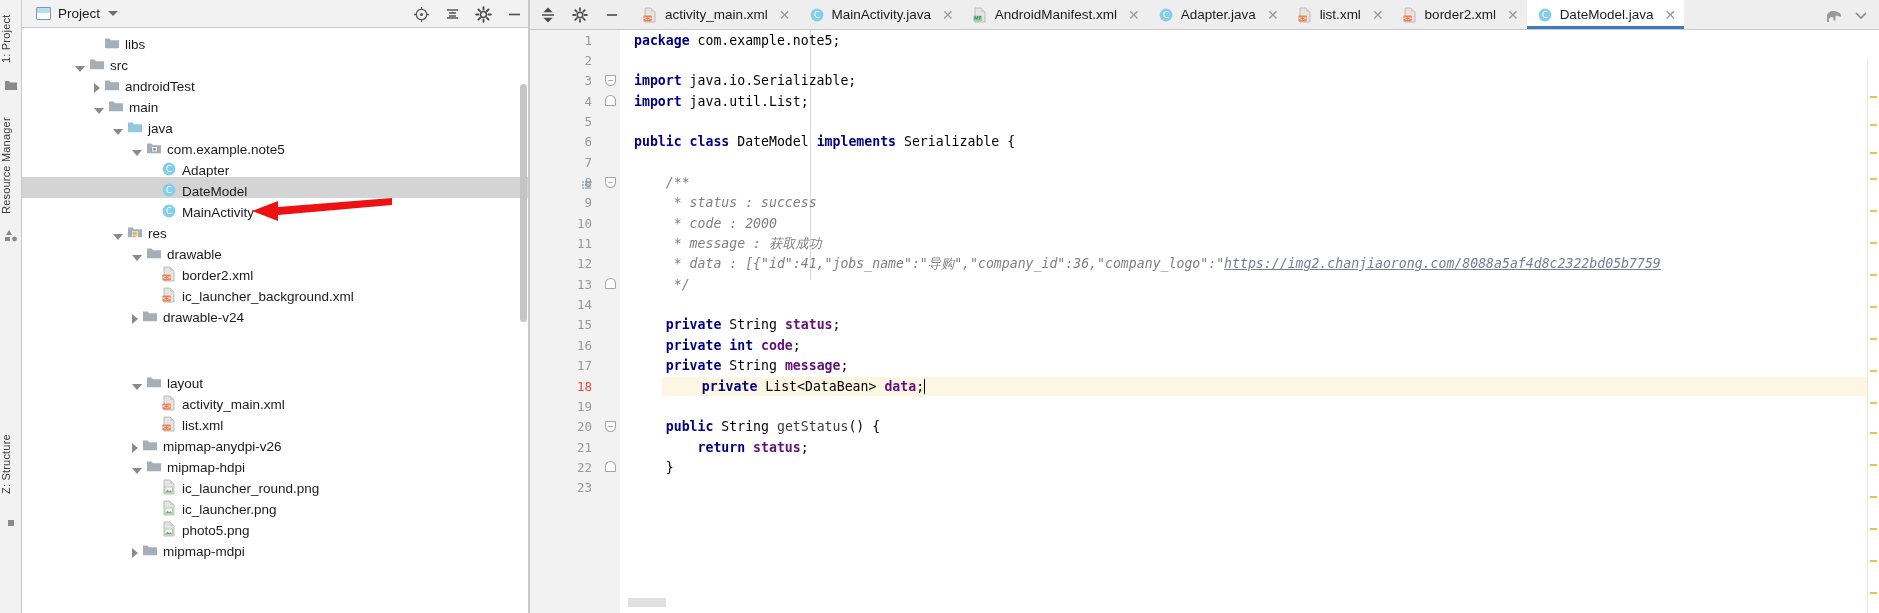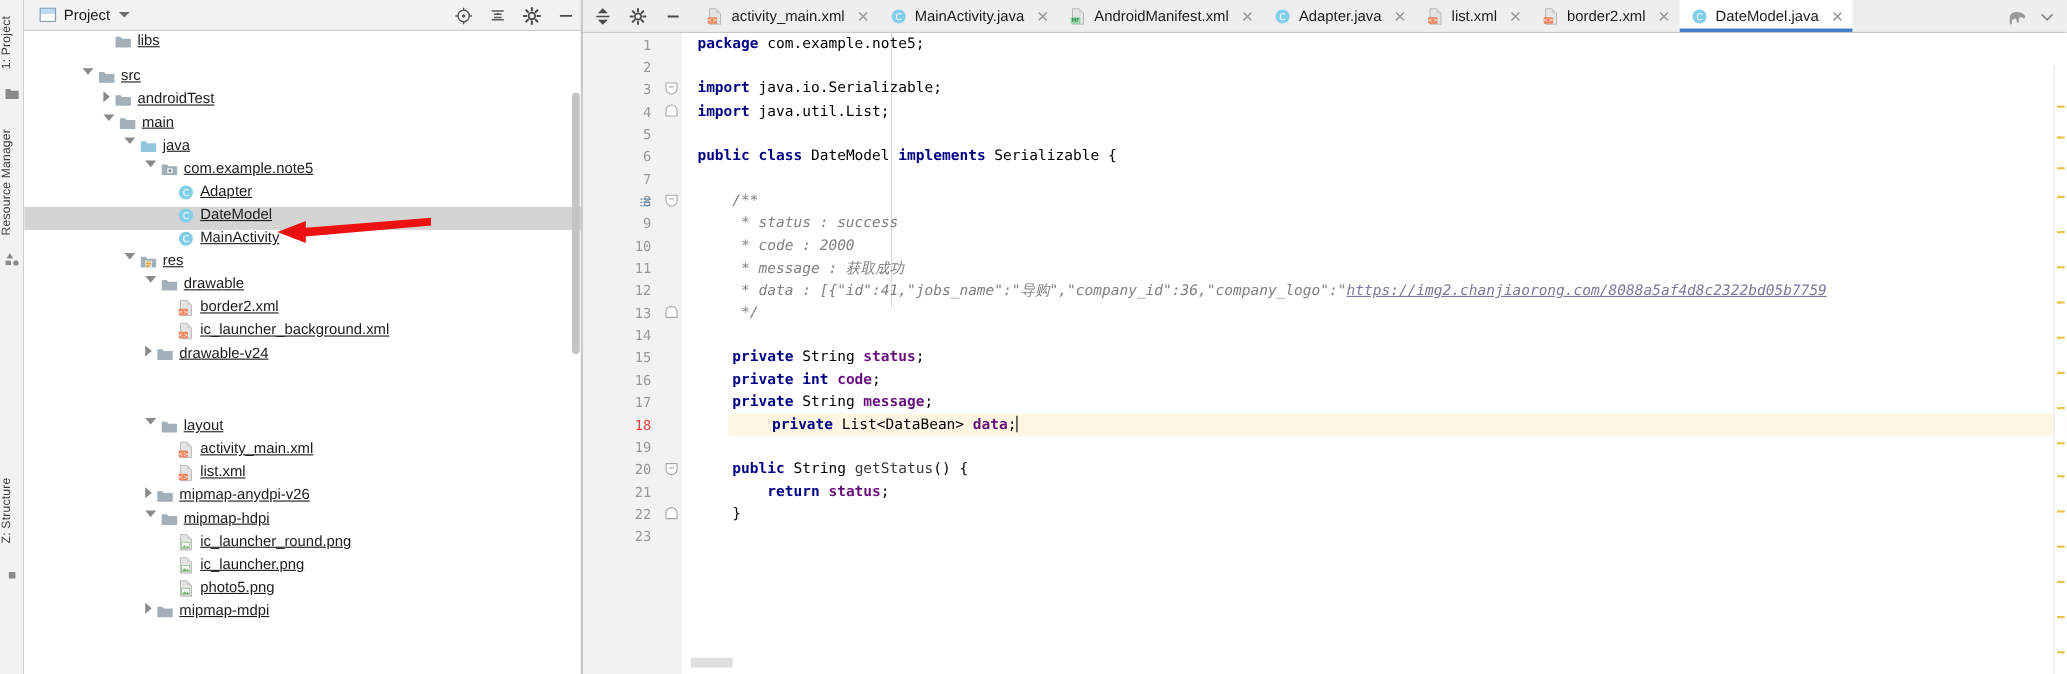--- a/index.html
+++ b/index.html
@@ -88,25 +88,24 @@
   
   .tree {
     position: relative;
     height: 584px;
     overflow: hidden;
     padding-top: 2px;
   }
   .trow {
     position: relative;
     height: 21px;
-    display: flex; align-items: flex-start;
+    display: flex; align-items: flex-end;
     font-size: 13.5px;
     color: #1b1b1b;
     white-space: nowrap;
-    text-decoration: underline;
   }
   .trow.selected { background: #d4d4d4; }
   .twist {
     width: 0; height: 0; margin-right: 4px; flex: 0 0 auto;
   }
   .twist.closed {
     border-top: 5px solid transparent;
     border-bottom: 5px solid transparent;
     border-left: 6px solid #8a8a8a;
   }
@@ -351,21 +350,21 @@
     </div>
 
     <div class="tree">
         <div class="trow" style="padding-left: 72px;">
           <span class="twist none"></span>
           <span class="ticon"><svg width="16" height="16" viewBox="0 0 16 16">
               <path d="M1 3.5h4.6L7 5.2h8v8H1z" fill="#a3b0ba"></path>
             </svg></span>
           <span class="tlabel">libs</span>
         </div>
-        <div class="trow" style="padding-left: 53px; margin-top: 11px;">
+        <div class="trow" style="padding-left: 53px;">
           <span class="twist open"></span>
           <span class="ticon"><svg width="16" height="16" viewBox="0 0 16 16">
               <path d="M1 3.5h4.6L7 5.2h8v8H1z" fill="#a3b0ba"></path>
             </svg></span>
           <span class="tlabel">src</span>
         </div>
         <div class="trow" style="padding-left: 72px;">
           <span class="twist closed"></span>
           <span class="ticon"><svg width="16" height="16" viewBox="0 0 16 16">
               <path d="M1 3.5h4.6L7 5.2h8v8H1z" fill="#a3b0ba"></path>

